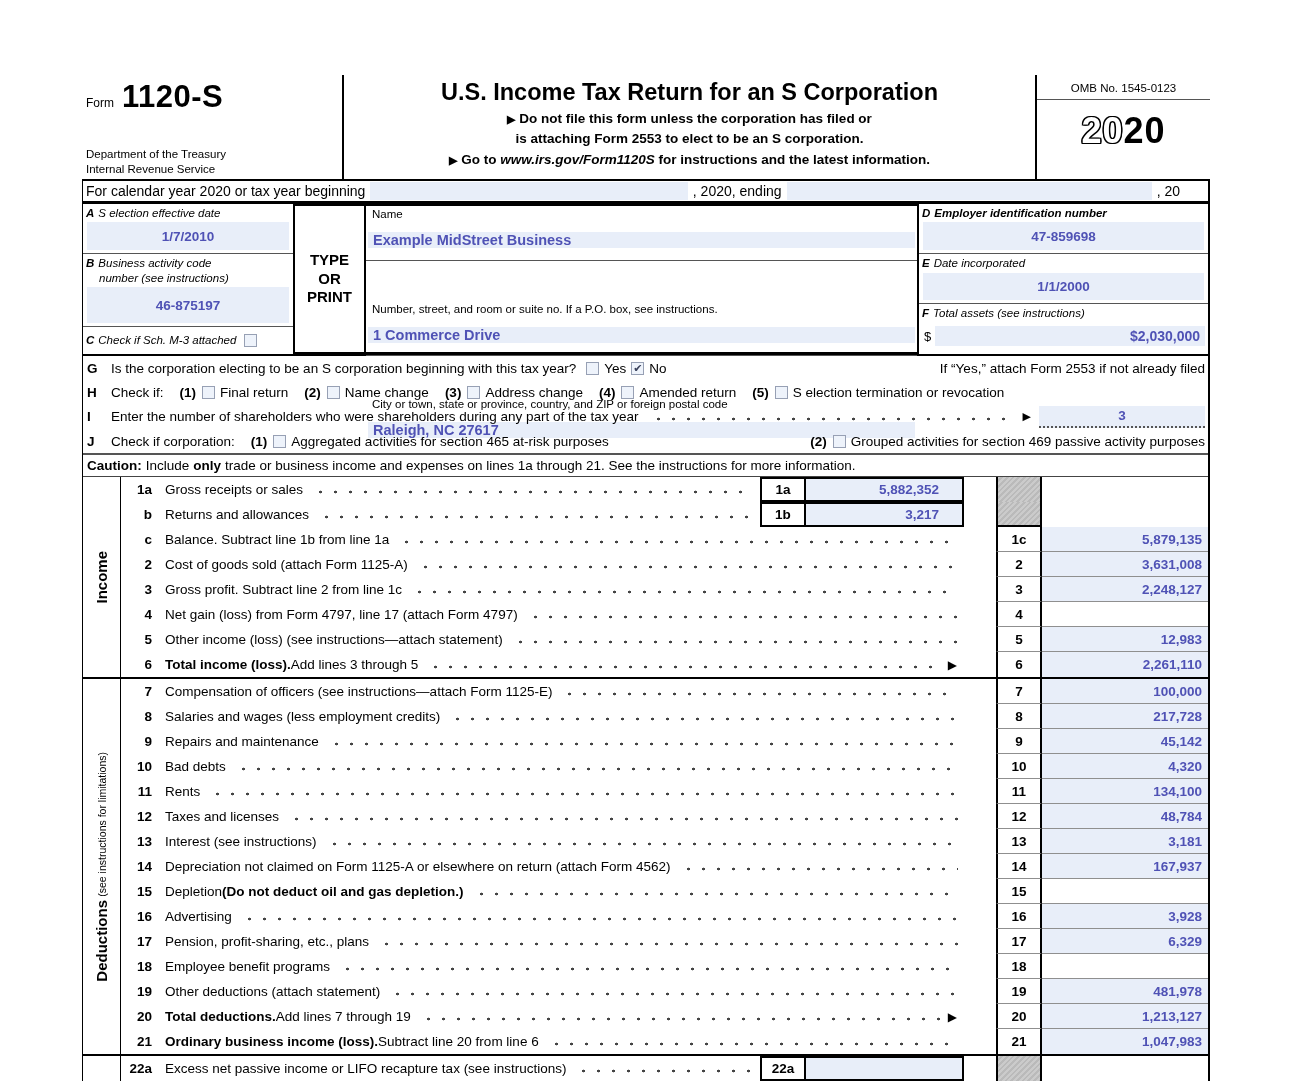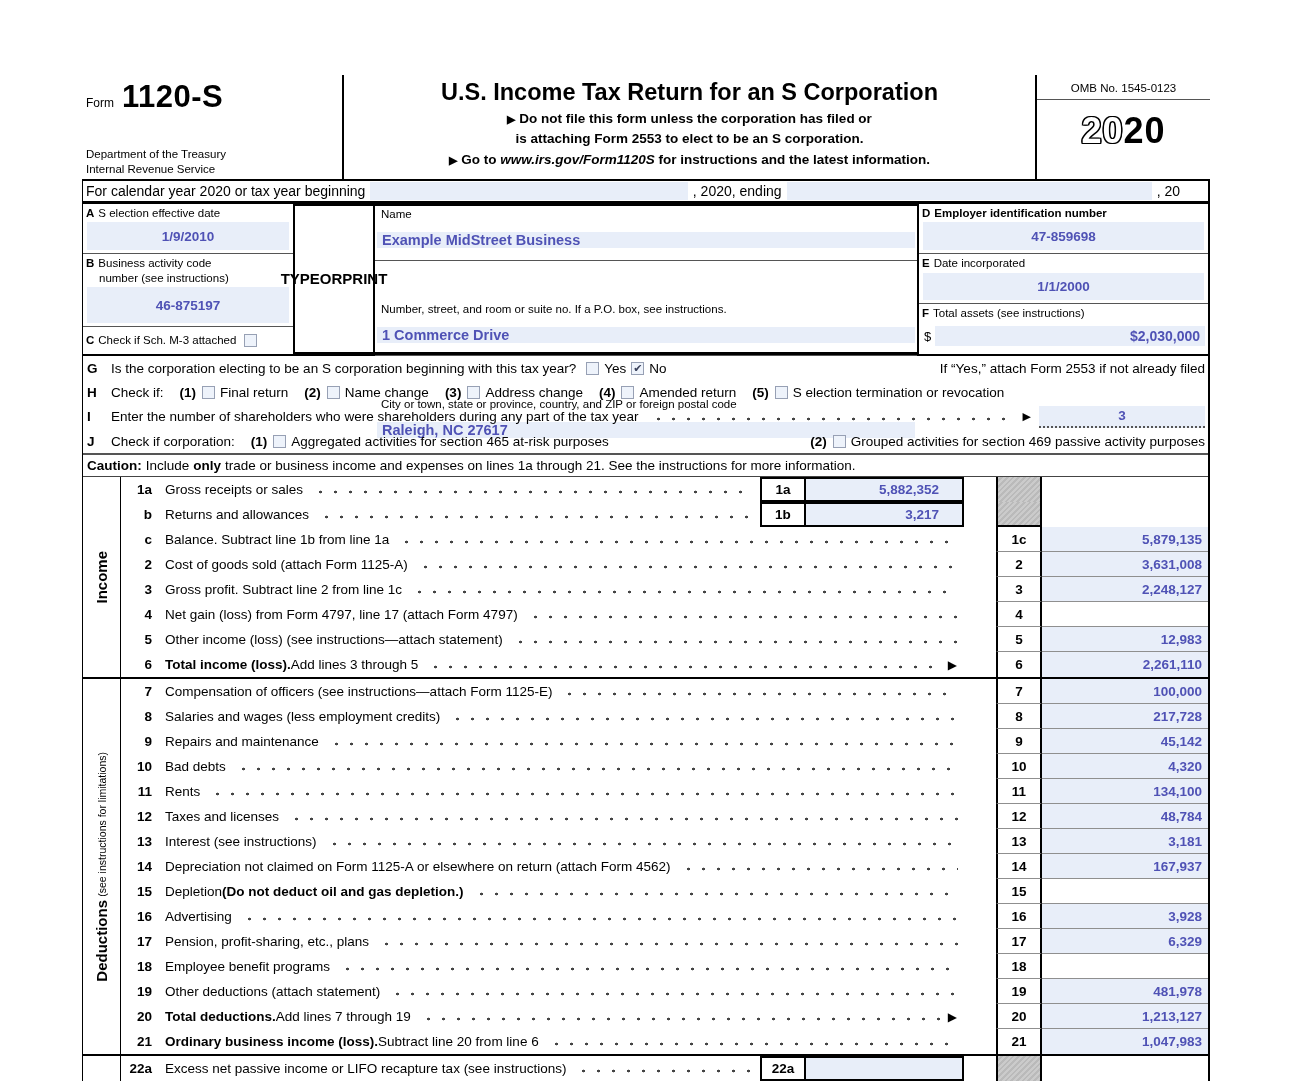--- a/index.html
+++ b/index.html
@@ -29,28 +29,28 @@
   .calrow{display:flex;align-items:center;height:23px;border-bottom:3px solid #000;font-size:14px;padding-left:3px;box-sizing:border-box;}
   .calinput{flex:1;height:18px;background:#e8eef9;margin:0 5px;}
   .calinput.second{flex:1.15;}
   .calrow .tail{margin-right:28px;}
 
   
   .entity{display:flex;height:152px;border-bottom:2px solid #000;box-sizing:border-box;}
   .colA{width:210px;flex:none;display:flex;flex-direction:column;box-sizing:border-box;}
   .ebox{box-sizing:border-box;display:flex;flex-direction:column;border-bottom:1.5px solid #555;padding:2px 3px;}
   .ebox:last-child{border-bottom:none;}
-  .elabel{font-size:11.5px;line-height:1.25;}
+  .elabel{font-size:11.5px;line-height:1.25;font-style:italic;}
   .eletter{font-weight:bold;margin-right:4px;}
   .evalue{flex:1;background:#e8eef9;margin:2px 1px 1px;display:flex;align-items:center;justify-content:center;
           color:#4f52b5;font-weight:bold;font-size:13.5px;}
   .boxA{height:51px;} .boxB{height:74px;} 
   .boxC{height:27px;flex-direction:row;align-items:center;}
   .boxC .cb{margin-left:8px;}
-  .typeprint{width:82px;flex:none;border:2.5px solid #000;box-sizing:border-box;display:flex;flex-direction:row;
+  .typeprint{width:73px;flex:none;border:2.5px solid #000;box-sizing:border-box;display:flex;flex-direction:column;
              align-items:center;justify-content:center;font-weight:bold;font-size:15px;line-height:1.25;}
   .namecol{flex:1;border:2.5px solid #000;border-left:none;box-sizing:border-box;display:flex;flex-direction:column;gap:40px;}
   .nrow{flex:1;display:flex;flex-direction:column;border-bottom:1.5px solid #555;padding:1px 0;box-sizing:border-box;}
   .nrow:last-child{border-bottom:none;}
   .nlabel{font-size:11.5px;padding:1px 6px;}
   .nvalue{flex:1;background:#e8eef9;margin:11px 2px;display:flex;align-items:center;color:#4f52b5;font-weight:bold;
           font-size:14.5px;padding-left:5px;}
   .colD{width:289px;flex:none;display:flex;flex-direction:column;box-sizing:border-box;}
   .boxD{height:51px;} .boxE{height:50px;} .boxF{height:51px;}
   .boldlbl{font-weight:bold;}
@@ -150,21 +150,21 @@
         <span class="calinput"></span>
         <span>, 2020, ending</span>
         <span class="calinput second"></span>
         <span class="tail">, 20</span>
       </div>
 
       <div class="entity">
         <div class="colA">
           <div class="ebox boxA">
             <div class="elabel"><span class="eletter">A</span><span>S election effective date</span></div>
-            <div class="evalue">1/9/2010</div>
+            <div class="evalue">1/7/2010</div>
           </div>
           <div class="ebox boxB">
             <div class="elabel"><span class="eletter">B</span><span>Business activity code</span></div>
             <div class="elabel" style="padding-left:13px;">number (see instructions)</div>
             <div class="evalue">46-875197</div>
           </div>
           <div class="ebox boxC">
             <div class="elabel"><span class="eletter">C</span><span>Check if Sch. M-3 attached</span></div>
             <span class="cb"></span>
           </div>

